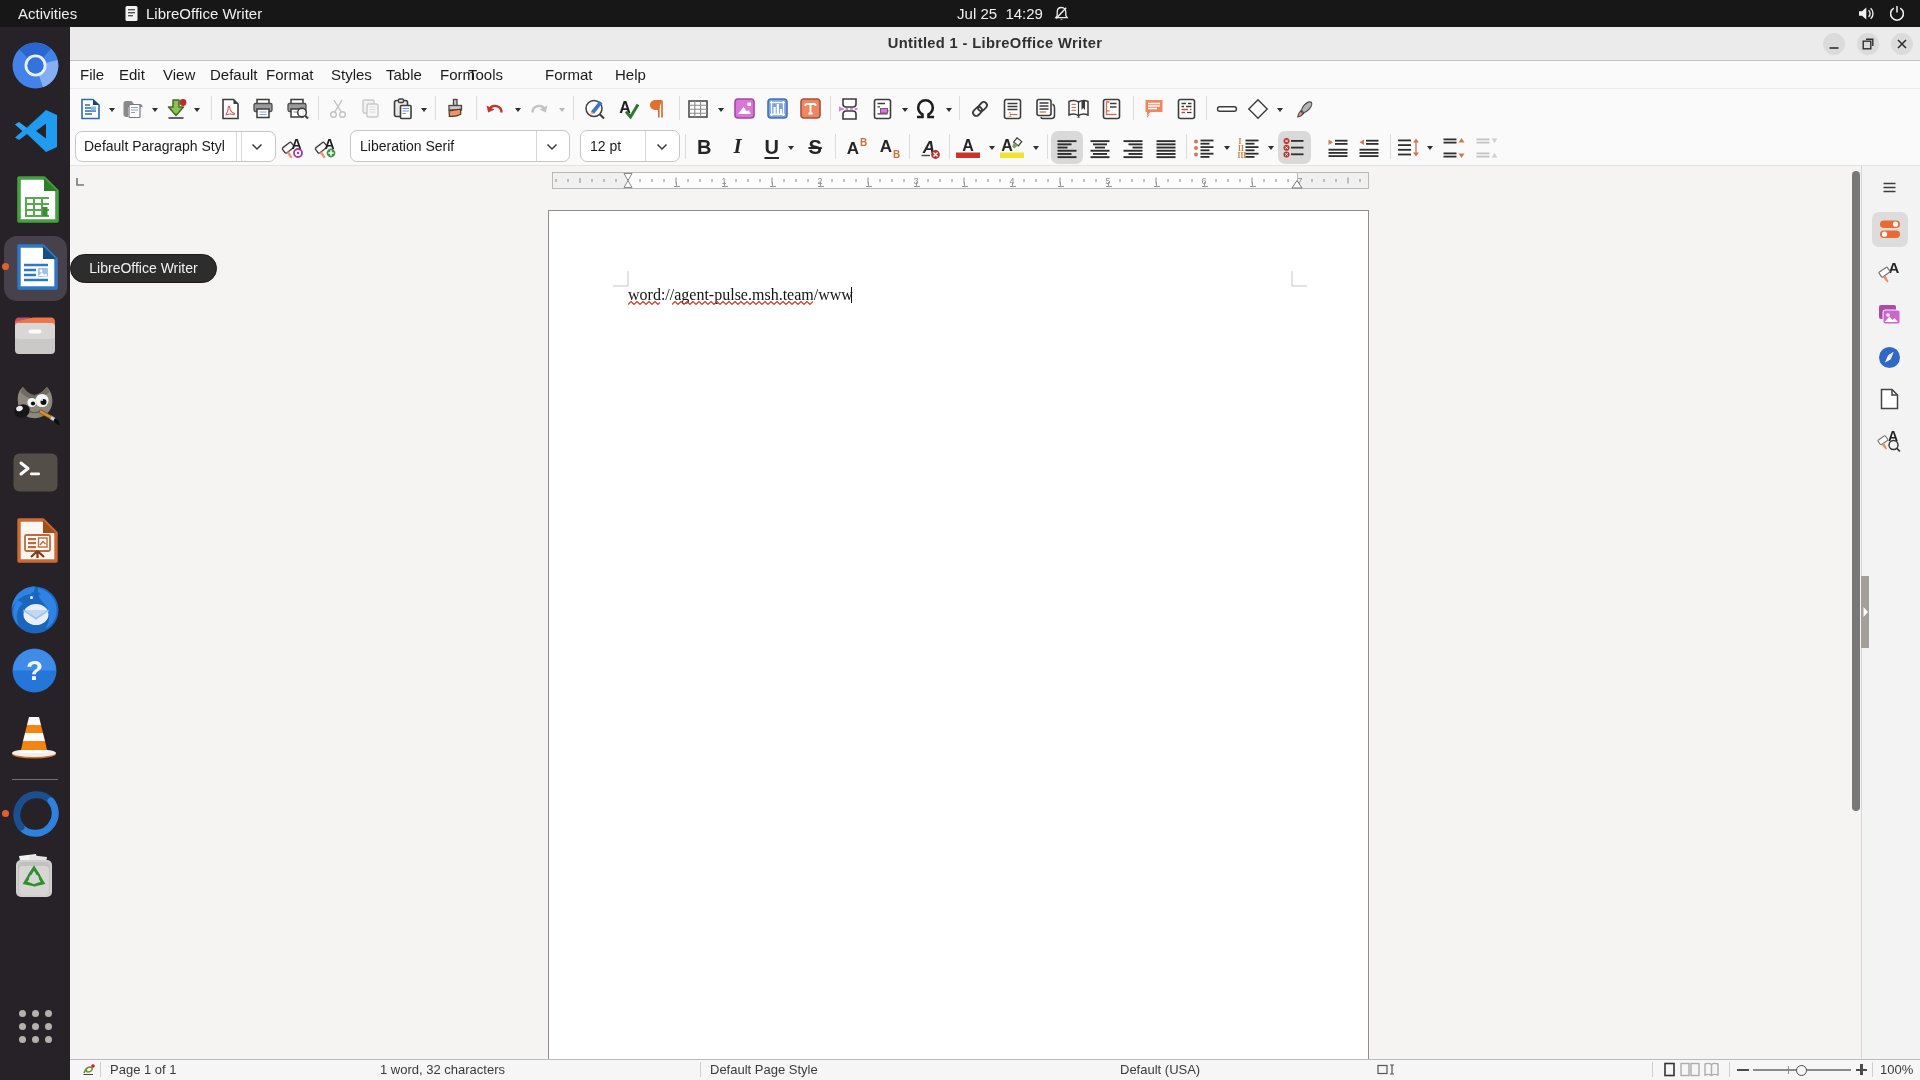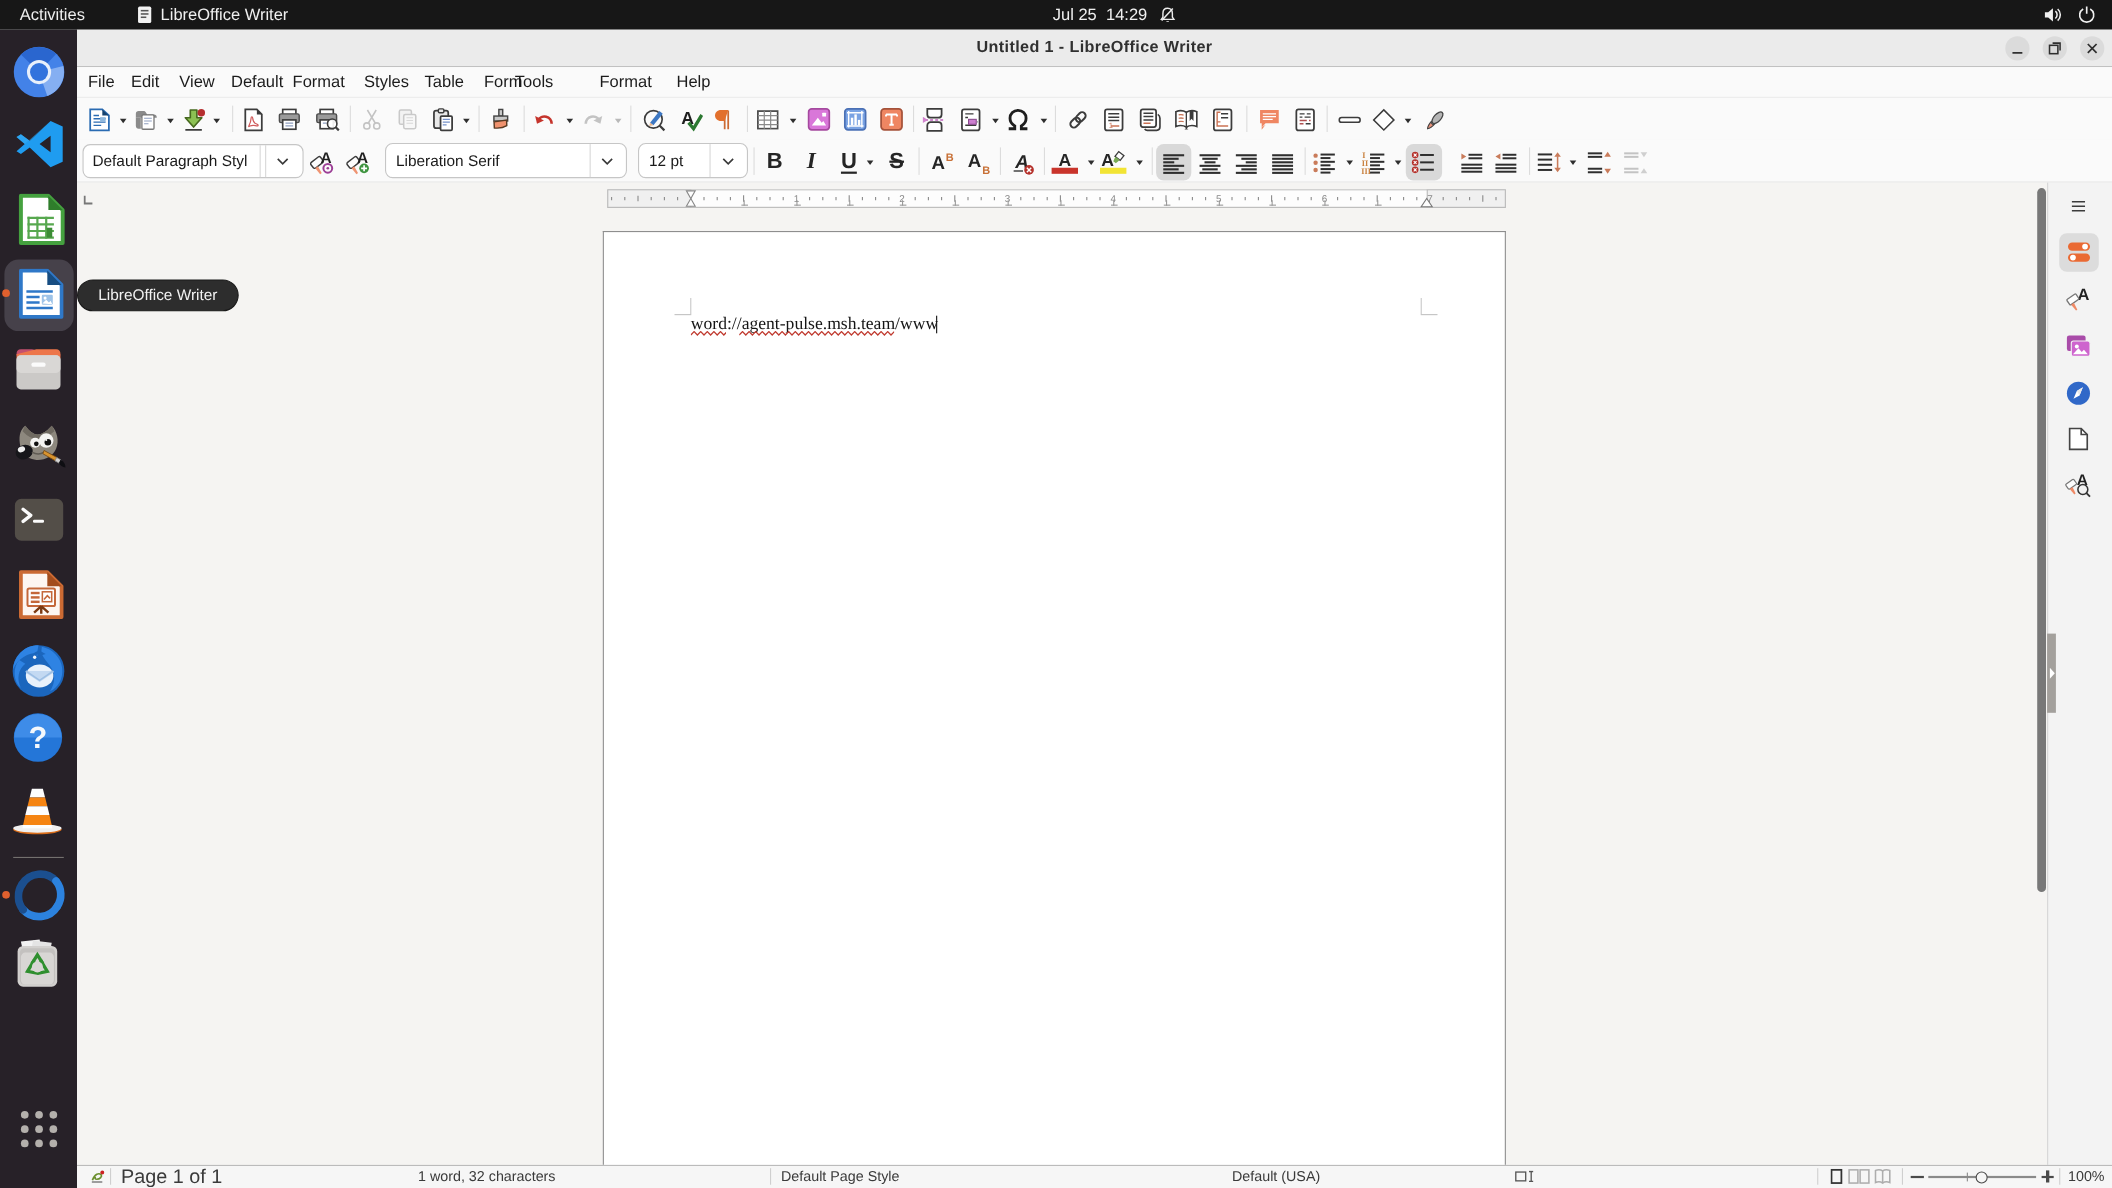--- a/index.html
+++ b/index.html
@@ -796,21 +796,21 @@
 <circle cx="17.5" cy="18" r="4.5" fill="none" stroke="#333" stroke-width="1.4"></circle>
     <line x1="20.8" y1="21.3" x2="24" y2="24.5" stroke="#333" stroke-width="1.7"></line>
 </svg>
 <div class="abs" style="left:70px;top:1059px;width:1850px;height:21px;background:#f6f6f6;border-top:1px solid #bbb"></div>
 <svg class="abs" style="left:82px;top:1063px" width="13" height="13" viewBox="0 0 13 13">
 <path d="M2 10 C4 4 8 3 10 5 C11 6.5 9 9 6 9 C4.5 9 4 8 5 7" fill="none" stroke="#6b8f2e" stroke-width="1.5"></path>
 <line x1="1.5" y1="11.5" x2="11" y2="11.5" stroke="#444" stroke-width="1"></line>
 <circle cx="11" cy="3" r="1.8" fill="#cc2222"></circle>
 </svg>
 <div class="sep" style="left:100px;top:1062px;height:15px;background:#cfcfcf"></div>
-<div class="abs" style="left:110px;top:1059px;height:21px;line-height:21px;font-size:18px;color:#3a3a3a;white-space:pre">Page 1 of 1</div>
+<div class="abs" style="left:110px;top:1059px;height:21px;line-height:21px;font-size:13px;color:#3a3a3a;white-space:pre">Page 1 of 1</div>
 <div class="abs" style="left:380px;top:1059px;height:29px;line-height:21px;font-size:13px;color:#3a3a3a;white-space:pre">1 word, 32 characters</div>
 <div class="sep" style="left:700px;top:1062px;height:15px;background:#cfcfcf"></div>
 <div class="abs" style="left:710px;top:1059px;height:21px;line-height:21px;font-size:13px;color:#3a3a3a;white-space:pre">Default Page Style</div>
 <div class="abs" style="left:1120px;top:1059px;height:21px;line-height:21px;font-size:13px;color:#3a3a3a;white-space:pre">Default (USA)</div>
 <svg class="abs" style="left:1377px;top:1064px" width="17" height="11" viewBox="0 0 17 11">
     <rect x="1" y="1.5" width="9" height="8" fill="none" stroke="#555" stroke-width="1.2"></rect>
     <path d="M13 1 L17 1 M15 1 V10 M13 10 L17 10" stroke="#555" stroke-width="1.2" fill="none"></path>
   </svg>
 <div class="sep" style="left:1652px;top:1062px;height:15px;background:#cfcfcf"></div>
 <svg class="abs" style="left:1664px;top:1062px" width="60" height="15" viewBox="0 0 60 15">

